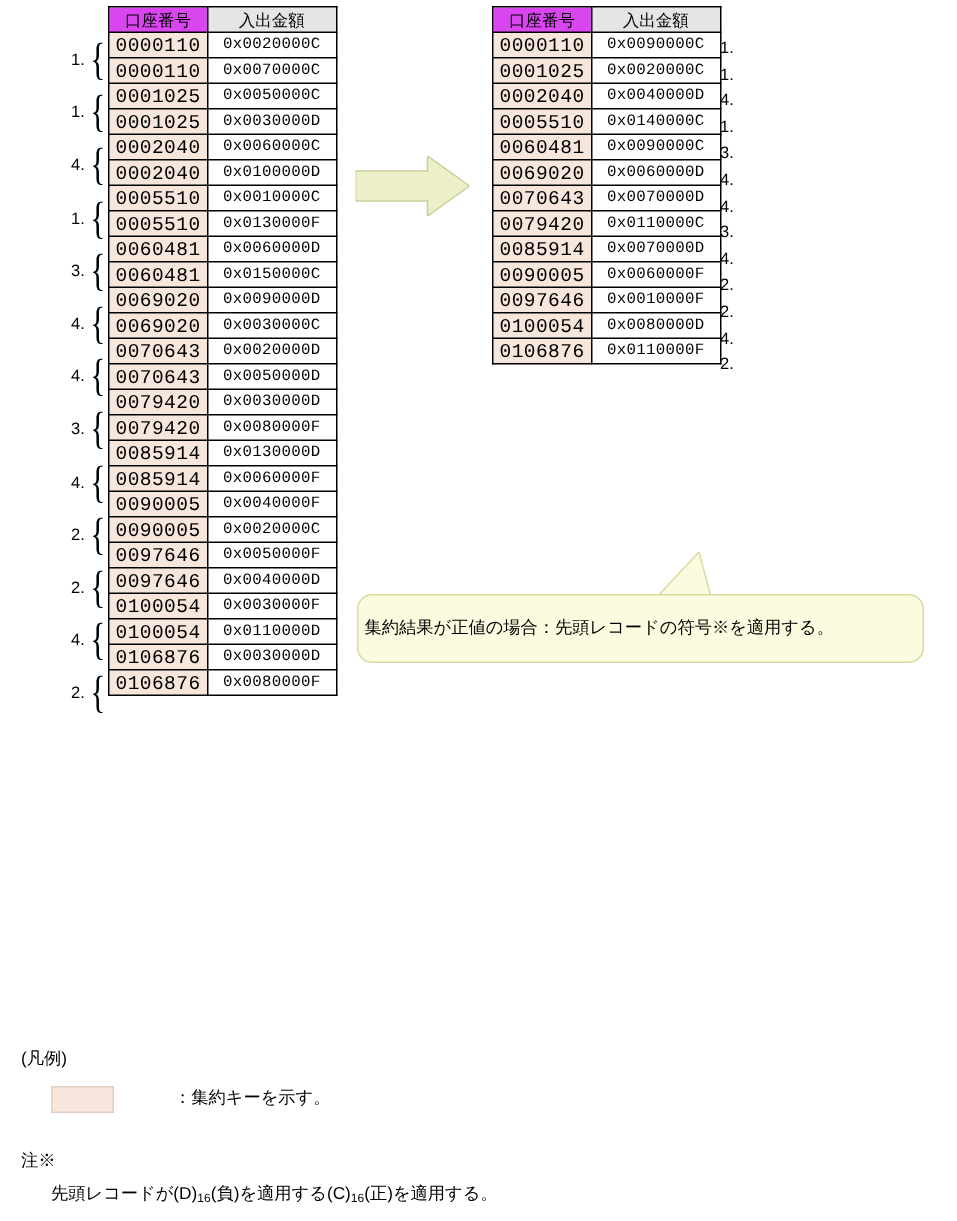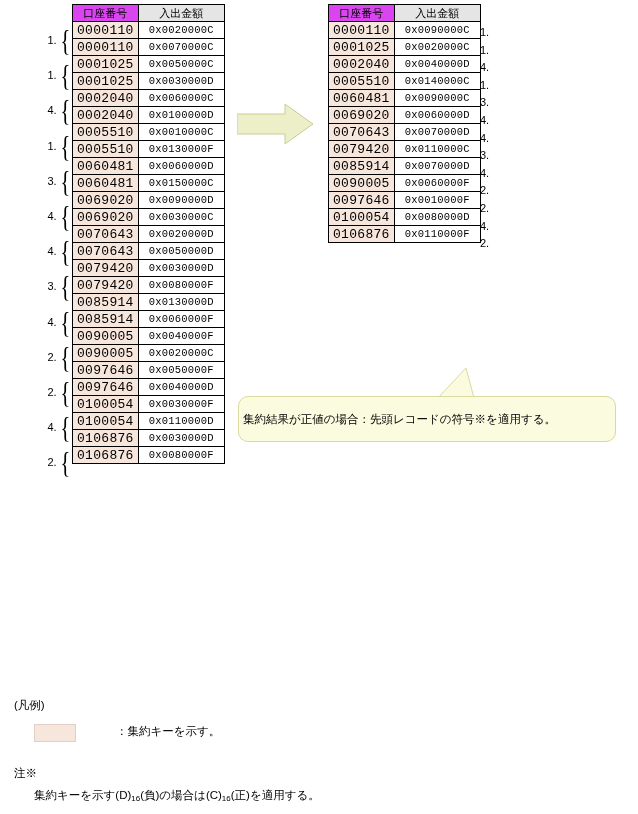--- a/index.html
+++ b/index.html
@@ -399,14 +399,14 @@
 </div>
 
 <div id="legend-title">(凡例)</div>
 <div id="legend-row">
   <div id="legend-swatch"></div>
   <div id="legend-text">：集約キーを示す。</div>
 </div>
 
 <div id="note-title">注※</div>
 <div id="note-body">
-  <span>集約キーを示す(D)</span><sub>16</sub><span>(負)の場合は(C)</span><sub>16</sub><span>(正)を適用する。</span>
+  <span>先頭レコードが(D)</span><sub>16</sub><span>(負)を適用する(C)</span><sub>16</sub><span>(正)を適用する。</span>
 </div>
 
 </body></html>

